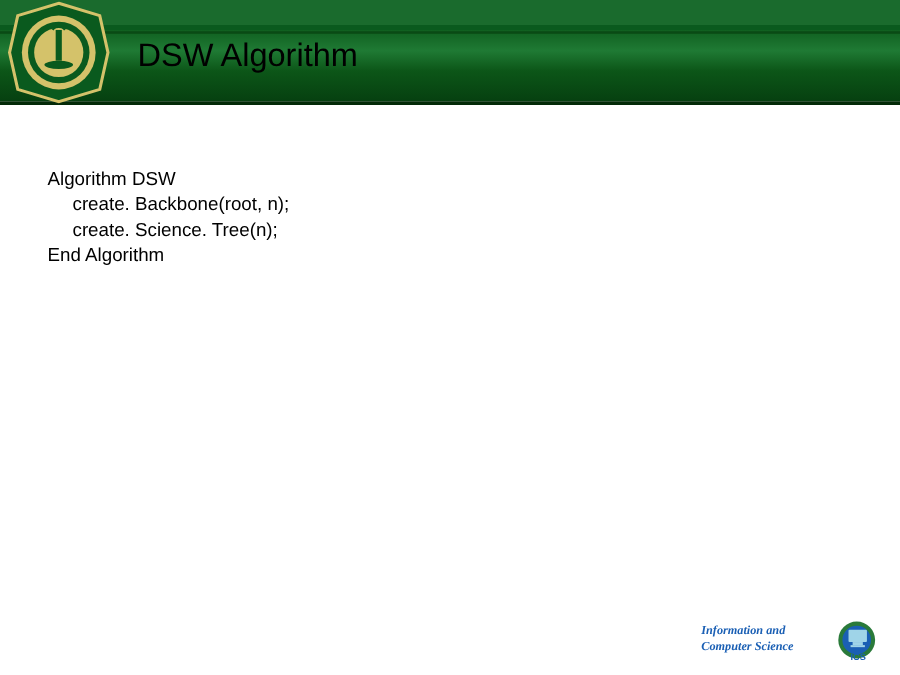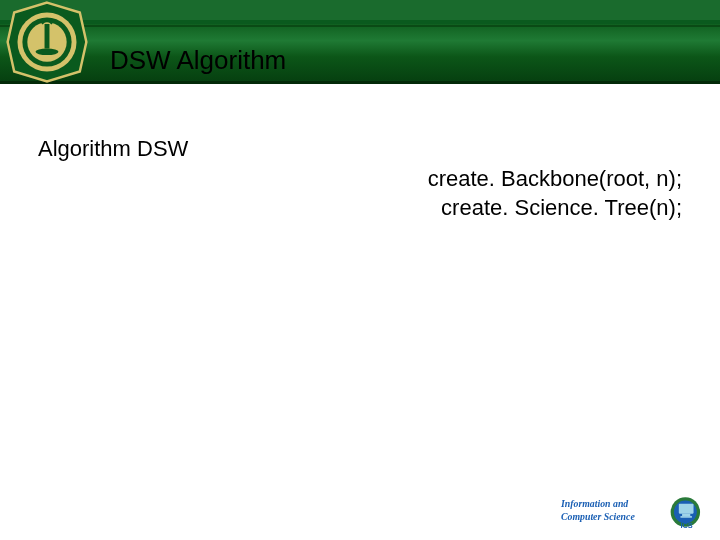--- a/index.html
+++ b/index.html
@@ -38,29 +38,29 @@
     top: 1px;
     z-index: 2;
   }
   .title {
     margin-left: 110px;
     font-size: 26px;
     color: #000;
     font-weight: 400;
     position: relative;
     z-index: 3;
-    top: 20px;
+    top: 4px;
   }
   .content {
     padding: 50px 38px 0 38px;
-    font-size: 22px;
+    font-size: 15px;
     color: #000;
     line-height: 1.35;
   }
-  .indent { padding-left: 20px; text-align: right; }
+  .indent { padding-left: 20px; }
   .footer-logo {
     position: absolute;
     right: 12px;
     bottom: 10px;
     width: 150px;
     height: 36px;
   }
   .footer-text1 {
     font-family: Georgia, serif;
     font-style: italic;
@@ -89,20 +89,21 @@
     <ellipse cx="50" cy="62" rx="14" ry="4" fill="#0a5a1e"></ellipse>
     <path d="M44 28 Q50 20 56 28" stroke="#0a5a1e" stroke-width="2" fill="none"></path>
   </svg>
   <h1 class="title">DSW Algorithm</h1>
 </div>
 
 <div class="content">
   <div>Algorithm DSW</div>
   <div class="indent">create. Backbone(root, n);</div>
   <div class="indent">create. Science. Tree(n);</div>
+  <div>End Algorithm</div>
 </div>
 
 <svg class="footer-logo" viewBox="0 0 180 44">
   <text x="2" y="16" class="footer-text1">Information and</text>
   <text x="2" y="32" class="footer-text2">Computer Science</text>
   <g transform="translate(136,4)">
     <circle cx="18" cy="18" r="18" fill="#2a7a3a"></circle>
     <circle cx="18" cy="18" r="14" fill="#1a5fb4"></circle>
     <rect x="10" y="8" width="18" height="12" rx="1" fill="#9fd4e8"></rect>
     <rect x="14" y="20" width="10" height="3" fill="#9fd4e8"></rect>

